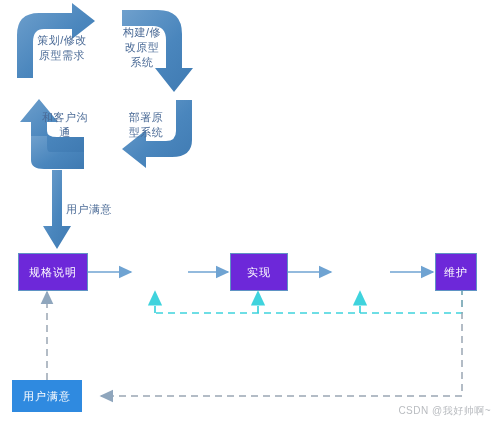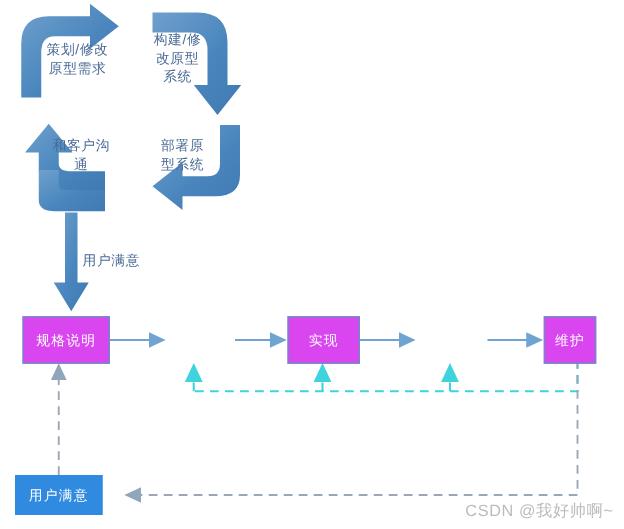--- a/index.html
+++ b/index.html
@@ -16,38 +16,38 @@
     font-size:11px;
     line-height:15px;
     text-align:center;
     white-space:pre-line;
     letter-spacing:0.5px;
     pointer-events:none;
   }
 
   .phase-box{
     position:absolute;
-    background:#d946ef;
+    background:#6d28d9;
     border:1px solid #5f93c4;
     box-sizing:border-box;
     display:flex;align-items:center;justify-content:center;
     color:#ffffff;
     font-size:11px;
     letter-spacing:1px;
   }
   .phase-box.change{
     background:#2f8ae0;
     border:1px solid #2f8ae0;
   }
 
   .watermark{
     position:absolute;
     right:8px;bottom:5px;
     color:#b9bcc0;
-    font-size:13px;
+    font-size:10px;
     letter-spacing:0.5px;
   }
 </style>
 </head>
 <body>
 
 <div id="stage">
 
   <svg id="canvas" viewBox="0 0 499 423" xmlns="http://www.w3.org/2000/svg">
 

